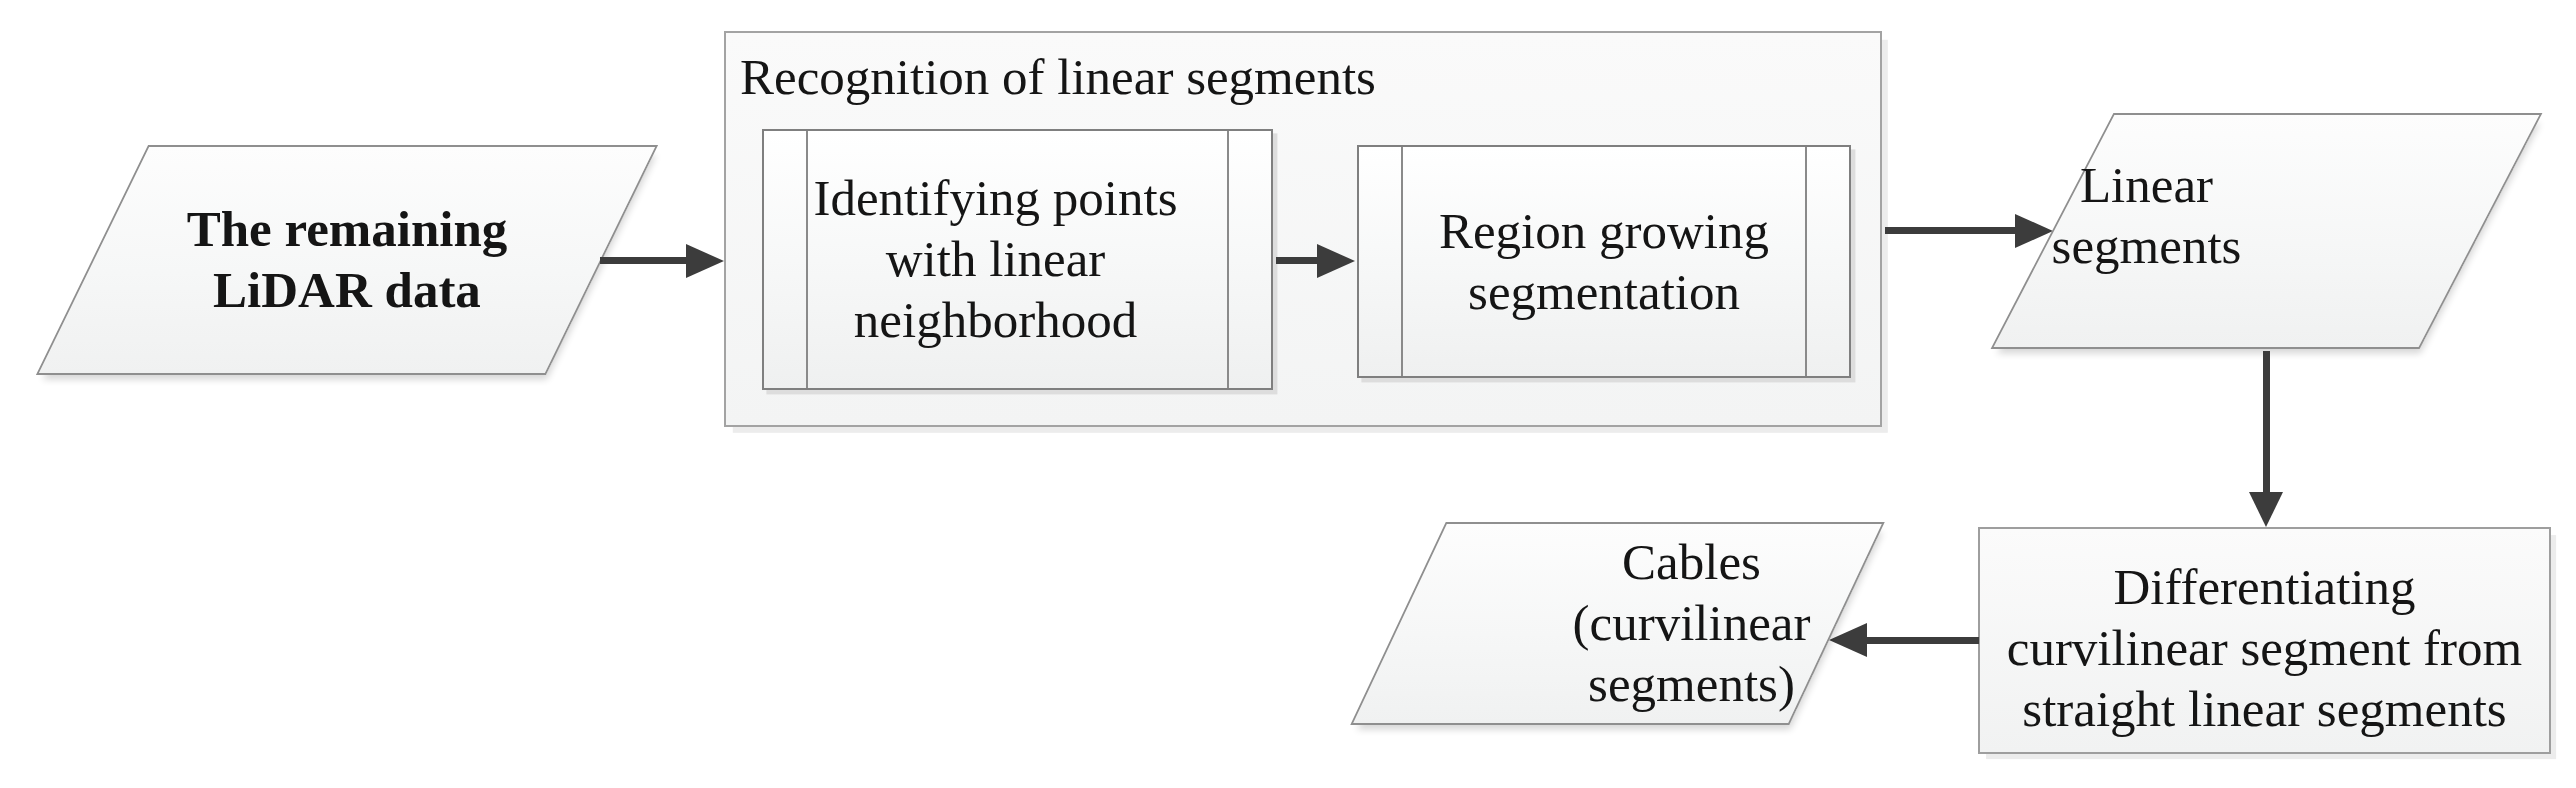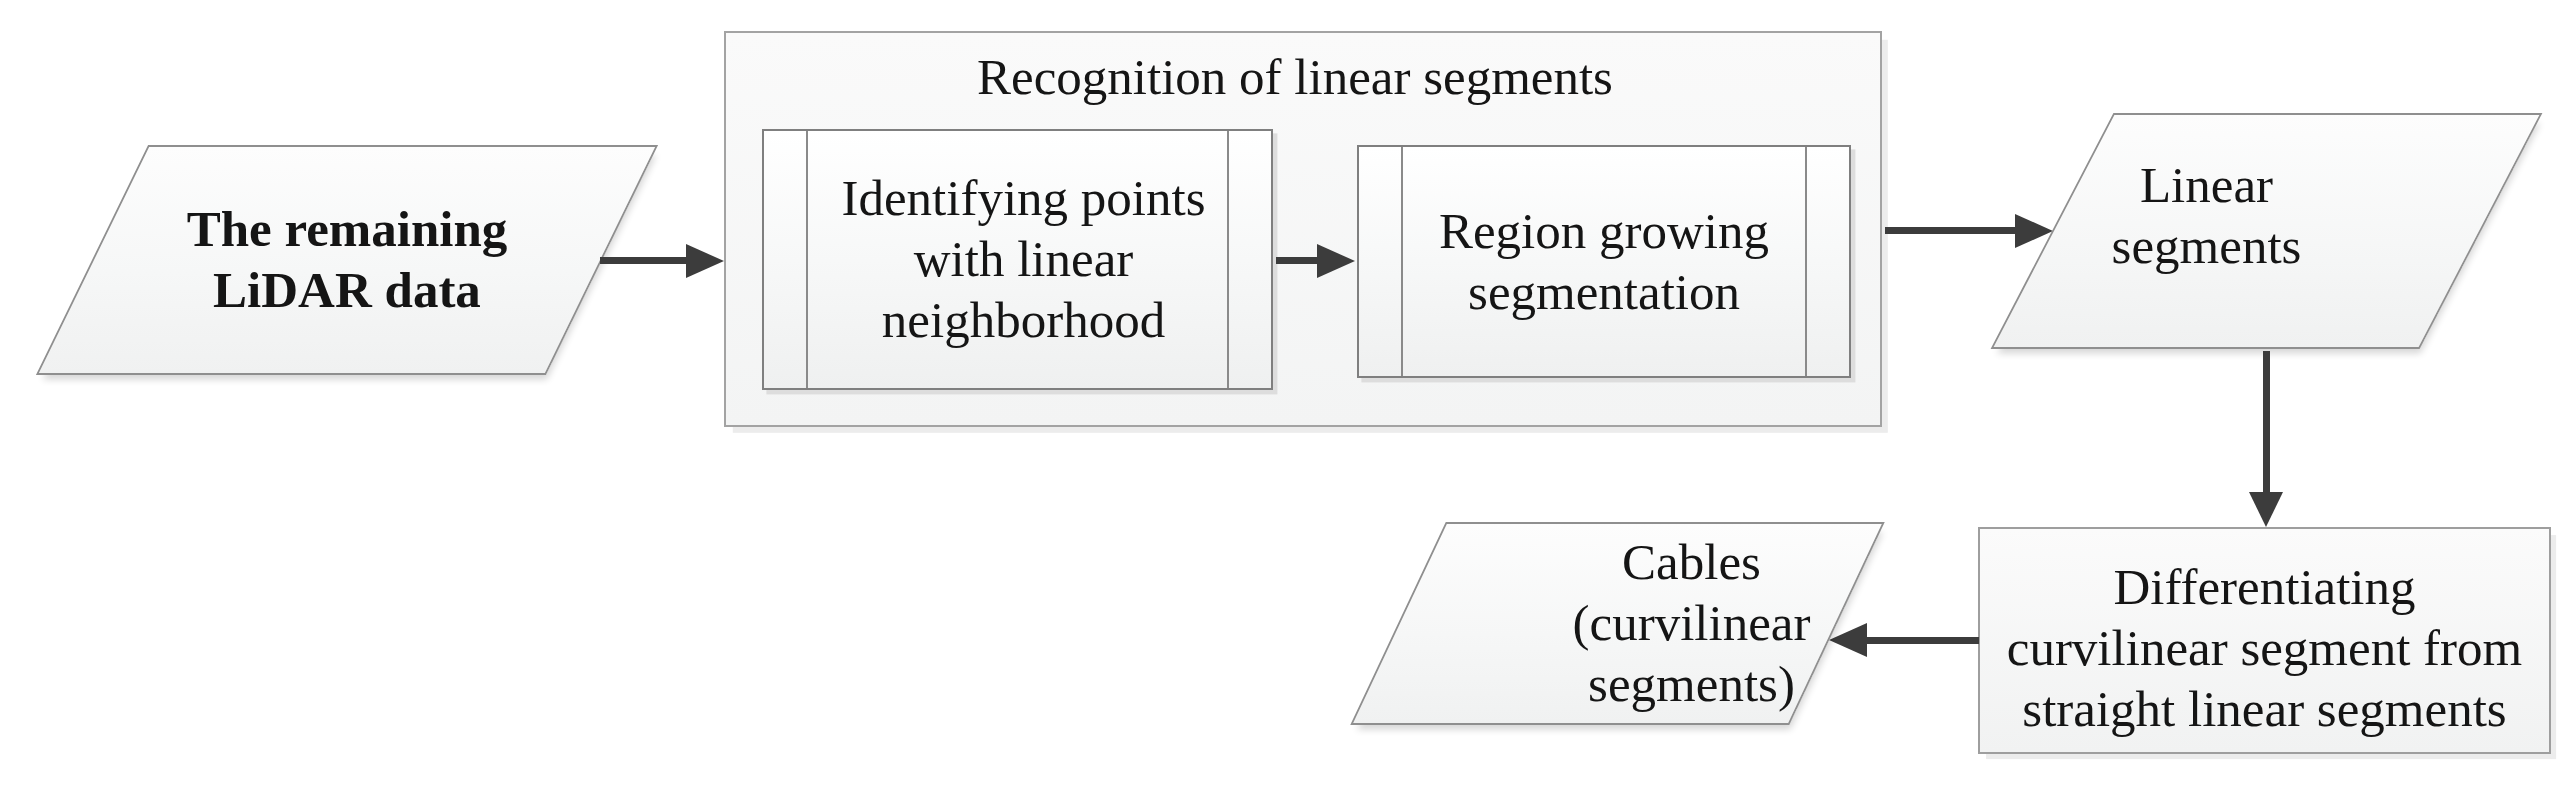--- a/index.html
+++ b/index.html
@@ -40,23 +40,22 @@
   .container-box {
     position: absolute;
     left: 724px; top: 31px;
     width: 1158px; height: 396px;
     border: 2.9px solid #a3a3a3;
     background: linear-gradient(180deg, #fafafa 0%, #f3f4f4 100%);
     box-shadow: 7.3px 7.3px 0 -1.5px #ececec;
   }
   .container-title {
     position: absolute;
-    left: 716px; top: 47px;
+    left: 740px; top: 47px;
     width: 1158px;
-    text-align: center;
     font-size: 51px;
     line-height: 61px;
     color: #151515;
   }
 
   
   .process {
     position: absolute;
     border: 2.2px solid #7f7f7f;
     background: linear-gradient(180deg, #ffffff 0%, #f7f8f8 50%, #eff0f0 100%);
@@ -102,21 +101,21 @@
     <div class="head right" style="left:686px; top:244px;"></div>
   </div>
 
   <div class="container-box"></div>
   <div class="container-title">Recognition of linear segments</div>
 
   <div class="process" style="left:762px; top:129px; width:511px; height:261px;">
     <div class="sidebar left"></div>
     <div class="sidebar right"></div>
   </div>
-  <div class="shape-label" style="left:768px; top:129px; width:511px; height:261px;border-radius:13px;">Identifying points
+  <div class="shape-label" style="left:740px; top:129px; width:511px; height:261px;border-radius:13px;">Identifying points
 with linear
 neighborhood</div>
 
   <div>
     <div class="shaft" style="left:1276px; top:257px; width:48px; height:6.6px;"></div>
     <div class="head right" style="left:1317px; top:244px;"></div>
   </div>
 
   <div class="process" style="left:1357px; top:145px; width:494px; height:233px;">
     <div class="sidebar left"></div>
@@ -125,21 +124,21 @@
   <div class="shape-label" style="left:1357px; top:145px; width:494px; height:233px;border-radius:21px;">Region growing
 segmentation</div>
 
   <div>
     <div class="shaft" style="left:1885px; top:227px; width:135px; height:6.6px;"></div>
     <div class="head right" style="left:2015px; top:214px;"></div>
   </div>
 
   <div>
     <div class="para-bg" style="left:2052px; top:113px; width:429px; height:236px; transform: skewX(-27.5deg);"></div>
-    <div class="shape-label" style="left:1992px; top:113px; width:429px; height:206px;text-align:center;">Linear
+    <div class="shape-label" style="left:1932px; top:113px; width:429px; height:206px;text-align:center;">Linear
 segments</div>
   </div>
 
   <div>
     <div class="shaft" style="left:2263px; top:351px; width:6.6px; height:142px;"></div>
     <div class="head down" style="left:2249px; top:492px;"></div>
   </div>
 
   <div class="plain-box" style="left:1978px; top:527px; width:573px; height:227px;"></div>
   <div class="shape-label" style="left:1978px; top:527px; width:573px; height:242px;">Differentiating

